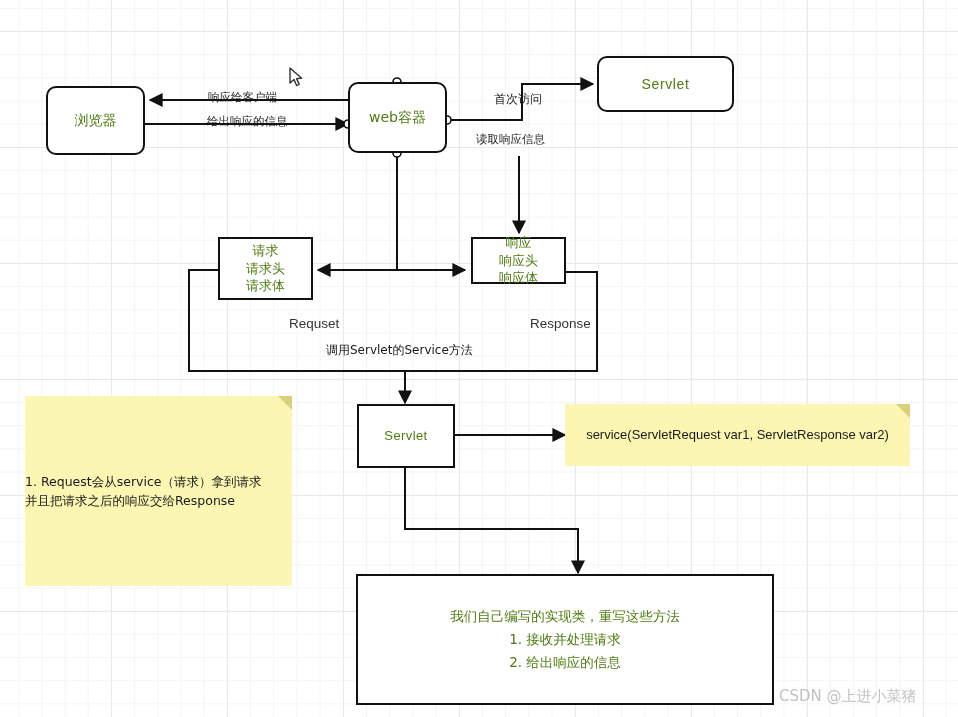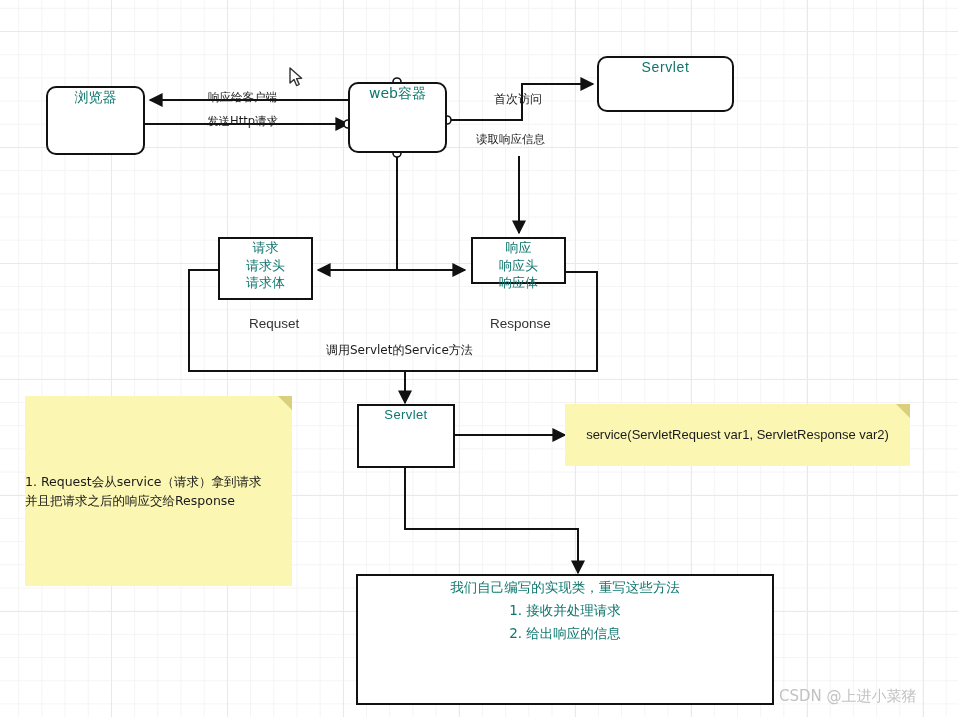--- a/index.html
+++ b/index.html
@@ -31,24 +31,24 @@
     left: 0; top: 0;
     width: 958px;
     height: 717px;
   }
   .node {
     position: absolute;
     box-sizing: border-box;
     background: #ffffff;
     border: 2px solid #111111;
     display: flex;
-    align-items: flex-start;
+    align-items: center;
     justify-content: center;
     text-align: center;
-    color: #0f766e;
+    color: #4d7c0f;
     z-index: 3;
   }
   .node.rounded { border-radius: 10px; }
   .node .txt {
     line-height: 1.35;
     white-space: pre-line;
   }
   .cjk { font-family: "DejaVu Sans", "Liberation Sans", sans-serif; }
 
   .note {
@@ -82,20 +82,21 @@
     white-space: nowrap;
     background: transparent;
     z-index: 4;
     line-height: 1;
   }
   .caption {
     position: absolute;
     color: #333333;
     white-space: nowrap;
     z-index: 4;
+    margin-left: 40px;
   }
   .watermark {
     position: absolute;
     color: #c2c2c2;
     white-space: nowrap;
     z-index: 5;
     font-size: 15px;
   }
   #cursor { position: absolute; z-index: 9; }
 </style>
@@ -196,21 +197,21 @@
    并且把请求之后的响应交给Response</span>
   </div>
 
   <div class="note" style="left:565px; top:404px; width:345px; height:62px;">
     <span class="fold"></span>
     <span class="note-txt" style="font-size:13px; text-align:center;">service(ServletRequest var1, ServletResponse var2)</span>
   </div>
 
   <div class="edge-label cjk" style="left:208px; top:92px; font-size:11.5px;">响应给客户端</div>
 
-  <div class="edge-label cjk" style="left:207px; top:116px; font-size:11.5px;">发送Http请求</div>
+  <div class="edge-label cjk" style="left:207px; top:116px; font-size:11.5px;">给出响应的信息</div>
 
   <div class="edge-label cjk" style="left:494px; top:93px; font-size:12px;">首次访问</div>
 
   <div class="edge-label cjk" style="left:476px; top:134px; font-size:11.5px;text-align:center;">读取响应信息</div>
 
   <div class="edge-label cjk" style="left:326px; top:344px; font-size:12px;">调用Servlet的Service方法</div>
 
   <div class="caption" style="left:249px; top:316px; font-size:13.5px;">Requset</div>
 
   <div class="caption" style="left:490px; top:316px; font-size:13.5px;">Response</div>

